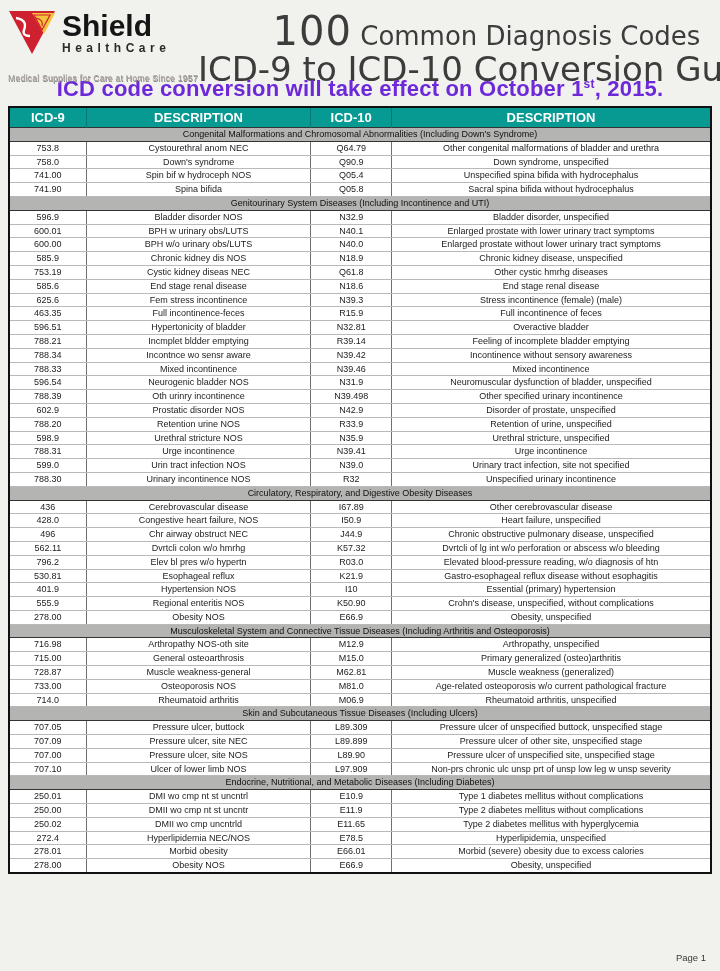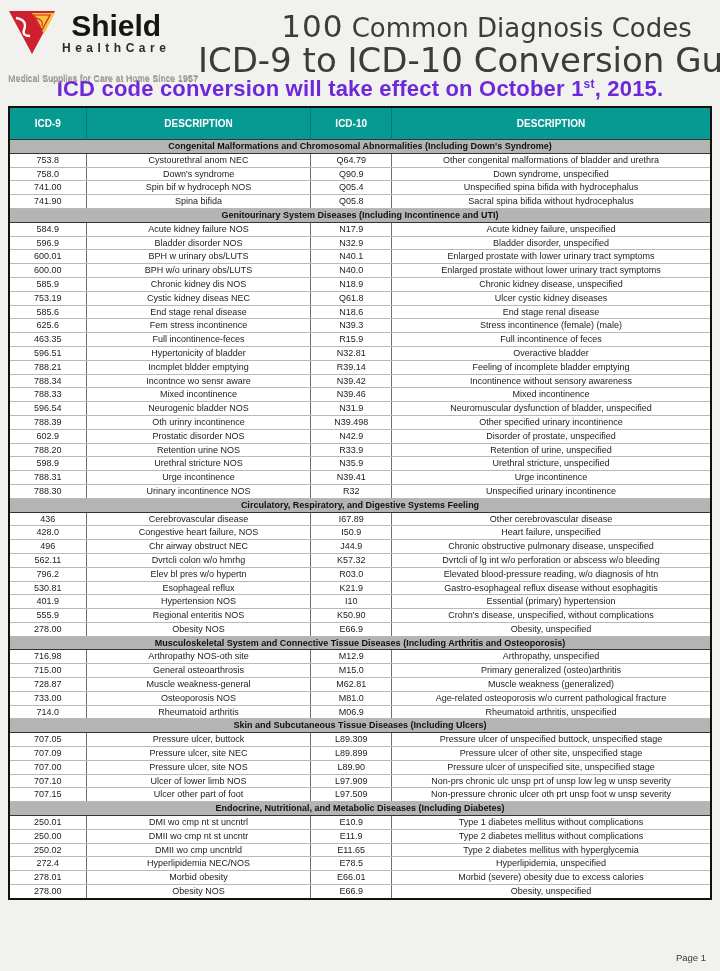--- a/index.html
+++ b/index.html
@@ -5,49 +5,49 @@
   html,body{margin:0;padding:0;}
   body{width:720px;height:971px;background:#e9eae6;font-family:"Liberation Sans",sans-serif;}
   .page{position:relative;width:720px;height:971px;background:#f1f2ee;overflow:hidden;}
 
   
   .header{display:flex;justify-content:space-between;align-items:flex-start;padding:10px 10px 0 8px;height:76px;box-sizing:border-box;}
   .logo-block{display:flex;flex-direction:column;width:230px;}
   .logo-top{display:flex;align-items:flex-start;}
   .logo-mark{width:50px;height:46px;flex:0 0 auto;}
   .logo-text{margin-left:4px;margin-top:2px;}
-  .brand{font-size:30px;font-weight:bold;color:#151515;line-height:0.9;letter-spacing:0px;font-family:"Liberation Sans",sans-serif;text-align:center;}
+  .brand{font-size:30px;font-weight:bold;color:#151515;line-height:0.9;letter-spacing:0px;font-family:"Liberation Sans",sans-serif;}
   .subbrand{font-size:12px;font-weight:bold;color:#2a2a2a;letter-spacing:4.5px;margin-top:2px;}
   .tagline{font-size:8.5px;color:#9a948e;margin-top:17px;letter-spacing:0.3px;white-space:nowrap;
            text-shadow:0 0 1px #ffffff,0.5px 0.5px 0 #6b655f;filter:blur(0.4px);}
   .title-block{text-align:center;color:#3c3c3c;margin-right:4px;line-height:1.05;
                font-family:"DejaVu Sans",cursive,sans-serif;}
   .title-l1{font-size:26px;white-space:nowrap;}
-  .title-num{font-size:31px;letter-spacing:1px;}
+  .title-num{font-size:40px;letter-spacing:1px;}
   .title-l2{font-size:34px;white-space:nowrap;}
 
   
   .banner{text-align:center;color:#6d28d9;font-weight:bold;font-size:22px;margin-top:0;margin-bottom:4px;
           font-family:"Liberation Sans",sans-serif;letter-spacing:0.2px;}
   .banner sup{font-size:12px;vertical-align:super;}
 
   
   table.conv{width:704px;margin:0 8px;border-collapse:collapse;table-layout:fixed;background:#ffffff;
              border:2px solid #111;}
   table.conv col.c1{width:11%;}
   table.conv col.c2{width:32%;}
   table.conv col.c3{width:11.5%;}
   table.conv col.c4{width:45.5%;}
-  table.conv th{background:#079a92;color:#ffffff;font-size:10px;font-weight:bold;padding:10px 1px;
+  table.conv th{background:#079a92;color:#ffffff;font-size:13px;font-weight:bold;padding:2px 1px;
                 border-left:1.5px solid #027a73;border-right:1.5px solid #027a73;text-align:center;}
   table.conv td{font-size:9px;color:#1c1c1c;text-align:center;padding:1px 2px;line-height:1.2;
                 border-top:1px solid #b9b9b9;border-bottom:1px solid #b9b9b9;
                 border-left:1px solid #6f6f6f;border-right:1px solid #6f6f6f;
                 white-space:nowrap;overflow:hidden;}
-  table.conv tr.section td{background:#b4b4b2;font-weight:bold;font-size:9px;color:#111;
+  table.conv tr.section td{background:#b4b4b2;font-weight:normal;font-size:9px;color:#111;
                 border-top:1.5px solid #333;border-bottom:1.5px solid #333;white-space:nowrap;}
 
   
   .pagenum{position:absolute;right:14px;bottom:8px;font-size:9.5px;color:#3a3a3a;font-family:"Liberation Sans",sans-serif;}
 </style>
 </head>
 <body>
 
 <div class="page">
 
@@ -123,26 +123,20 @@
         <tr>
           <td>741.90</td>
           <td>Spina bifida</td>
           <td>Q05.8</td>
           <td>Sacral spina bifida without hydrocephalus</td>
         </tr>
         <tr class="section">
           <td colspan="4">Genitourinary System Diseases (Including Incontinence and UTI)</td>
         </tr>
         <tr>
-          <td>584.9</td>
-          <td>Acute kidney failure NOS</td>
-          <td>N17.9</td>
-          <td>Acute kidney failure, unspecified</td>
-        </tr>
-        <tr>
           <td>596.9</td>
           <td>Bladder disorder NOS</td>
           <td>N32.9</td>
           <td>Bladder disorder, unspecified</td>
         </tr>
         <tr>
           <td>600.01</td>
           <td>BPH w urinary obs/LUTS</td>
           <td>N40.1</td>
           <td>Enlarged prostate with lower urinary tract symptoms</td>
@@ -156,21 +150,21 @@
         <tr>
           <td>585.9</td>
           <td>Chronic kidney dis NOS</td>
           <td>N18.9</td>
           <td>Chronic kidney disease, unspecified</td>
         </tr>
         <tr>
           <td>753.19</td>
           <td>Cystic kidney diseas NEC</td>
           <td>Q61.8</td>
-          <td>Ulcer cystic kidney diseases</td>
+          <td>Other cystic hmrhg diseases</td>
         </tr>
         <tr>
           <td>585.6</td>
           <td>End stage renal disease</td>
           <td>N18.6</td>
           <td>End stage renal disease</td>
         </tr>
         <tr>
           <td>625.6</td>
           <td>Fem stress incontinence</td>
@@ -237,27 +231,33 @@
           <td>N35.9</td>
           <td>Urethral stricture, unspecified</td>
         </tr>
         <tr>
           <td>788.31</td>
           <td>Urge incontinence</td>
           <td>N39.41</td>
           <td>Urge incontinence</td>
         </tr>
         <tr>
+          <td>599.0</td>
+          <td>Urin tract infection NOS</td>
+          <td>N39.0</td>
+          <td>Urinary tract infection, site not specified</td>
+        </tr>
+        <tr>
           <td>788.30</td>
           <td>Urinary incontinence NOS</td>
           <td>R32</td>
           <td>Unspecified urinary incontinence</td>
         </tr>
         <tr class="section">
-          <td colspan="4">Circulatory, Respiratory, and Digestive Systems Feeling</td>
+          <td colspan="4">Circulatory, Respiratory, and Digestive Obesity Diseases</td>
         </tr>
         <tr>
           <td>436</td>
           <td>Cerebrovascular disease</td>
           <td>I67.89</td>
           <td>Other cerebrovascular disease</td>
         </tr>
         <tr>
           <td>428.0</td>
           <td>Congestive heart failure, NOS</td>
@@ -359,26 +359,20 @@
           <td>Pressure ulcer, site NOS</td>
           <td>L89.90</td>
           <td>Pressure ulcer of unspecified site, unspecified stage</td>
         </tr>
         <tr>
           <td>707.10</td>
           <td>Ulcer of lower limb NOS</td>
           <td>L97.909</td>
           <td>Non-prs chronic ulc unsp prt of unsp low leg w unsp severity</td>
         </tr>
-        <tr>
-          <td>707.15</td>
-          <td>Ulcer other part of foot</td>
-          <td>L97.509</td>
-          <td>Non-pressure chronic ulcer oth prt unsp foot w unsp severity</td>
-        </tr>
         <tr class="section">
           <td colspan="4">Endocrine, Nutritional, and Metabolic Diseases (Including Diabetes)</td>
         </tr>
         <tr>
           <td>250.01</td>
           <td>DMI wo cmp nt st uncntrl</td>
           <td>E10.9</td>
           <td>Type 1 diabetes mellitus without complications</td>
         </tr>
         <tr>

